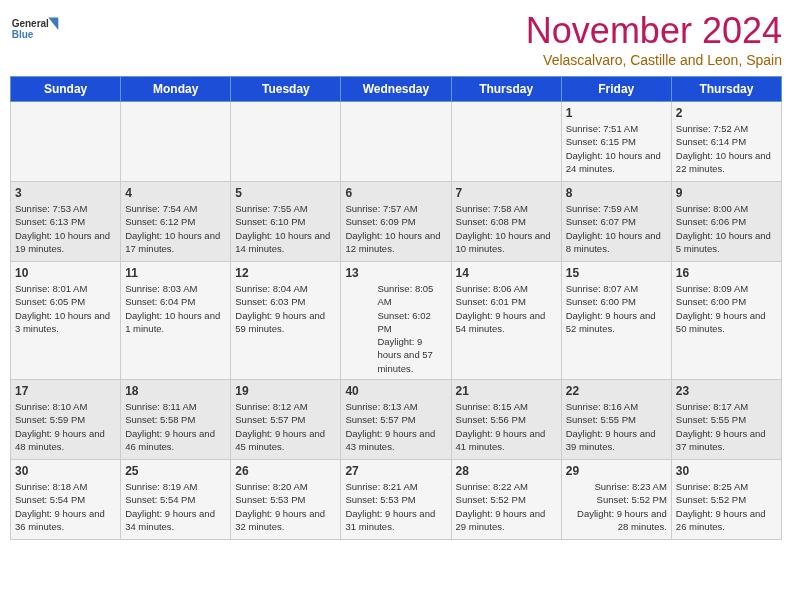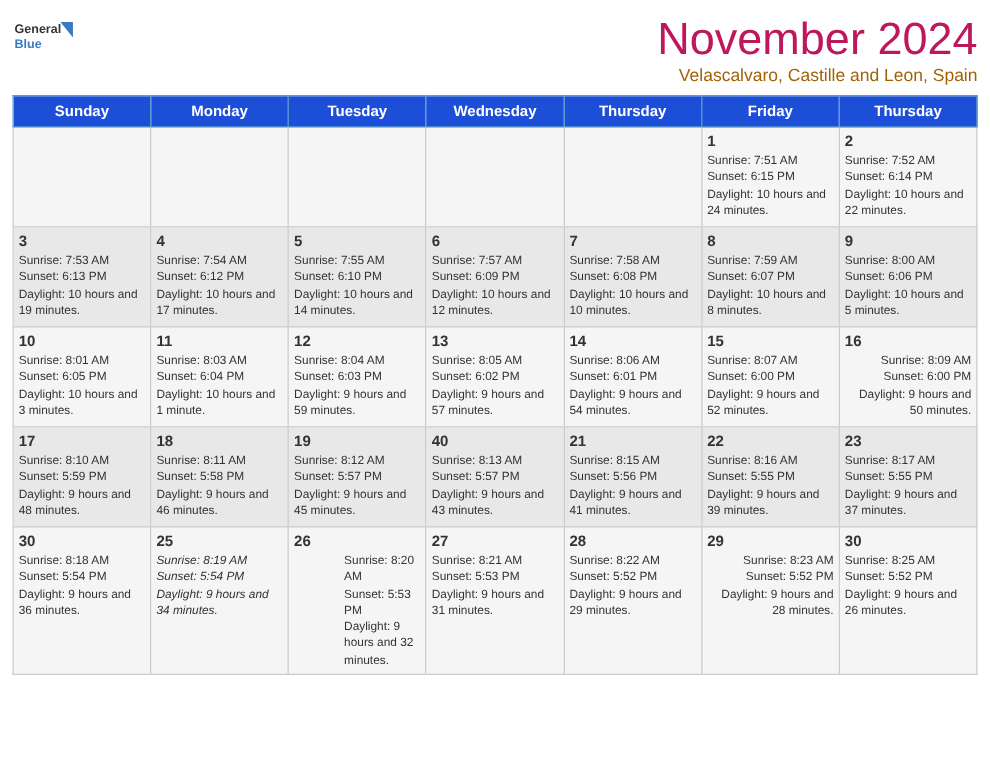--- a/index.html
+++ b/index.html
@@ -184,39 +184,39 @@
 Daylight: 10 hours and 1 minute.</div>
         </td>
         <td>
           <span class="day-number">12</span>
           <div class="day-info" style="white-space: pre-line;">Sunrise: 8:04 AM
 Sunset: 6:03 PM
 Daylight: 9 hours and 59 minutes.</div>
         </td>
         <td>
           <span class="day-number">13</span>
-          <div class="day-info" style="white-space: pre-line;">Sunrise: 8:05 AM
+          <div class="day-info" style="white-space: pre-line; margin-left: 32px;">Sunrise: 8:05 AM
 Sunset: 6:02 PM
 Daylight: 9 hours and 57 minutes.</div>
         </td>
         <td>
           <span class="day-number">14</span>
           <div class="day-info" style="white-space: pre-line;">Sunrise: 8:06 AM
 Sunset: 6:01 PM
 Daylight: 9 hours and 54 minutes.</div>
         </td>
         <td>
           <span class="day-number">15</span>
           <div class="day-info" style="white-space: pre-line;">Sunrise: 8:07 AM
 Sunset: 6:00 PM
 Daylight: 9 hours and 52 minutes.</div>
         </td>
         <td>
           <span class="day-number">16</span>
-          <div class="day-info" style="white-space: pre-line; text-align: right;">Sunrise: 8:09 AM
+          <div class="day-info" style="white-space: pre-line;">Sunrise: 8:09 AM
 Sunset: 6:00 PM
 Daylight: 9 hours and 50 minutes.</div>
         </td>
       </tr>
       <tr>
         <td>
           <span class="day-number">17</span>
           <div class="day-info" style="white-space: pre-line;">Sunrise: 8:10 AM
 Sunset: 5:59 PM
 Daylight: 9 hours and 48 minutes.</div>
@@ -260,27 +260,27 @@
       </tr>
       <tr>
         <td>
           <span class="day-number">30</span>
           <div class="day-info" style="white-space: pre-line;">Sunrise: 8:18 AM
 Sunset: 5:54 PM
 Daylight: 9 hours and 36 minutes.</div>
         </td>
         <td>
           <span class="day-number">25</span>
-          <div class="day-info" style="white-space: pre-line; font-style: italic;">Sunrise: 8:19 AM
+          <div class="day-info" style="white-space: pre-line;">Sunrise: 8:19 AM
 Sunset: 5:54 PM
 Daylight: 9 hours and 34 minutes.</div>
         </td>
         <td>
           <span class="day-number">26</span>
-          <div class="day-info" style="white-space: pre-line; margin-left: 40px;">Sunrise: 8:20 AM
+          <div class="day-info" style="white-space: pre-line;">Sunrise: 8:20 AM
 Sunset: 5:53 PM
 Daylight: 9 hours and 32 minutes.</div>
         </td>
         <td>
           <span class="day-number">27</span>
           <div class="day-info" style="white-space: pre-line;">Sunrise: 8:21 AM
 Sunset: 5:53 PM
 Daylight: 9 hours and 31 minutes.</div>
         </td>
         <td>

